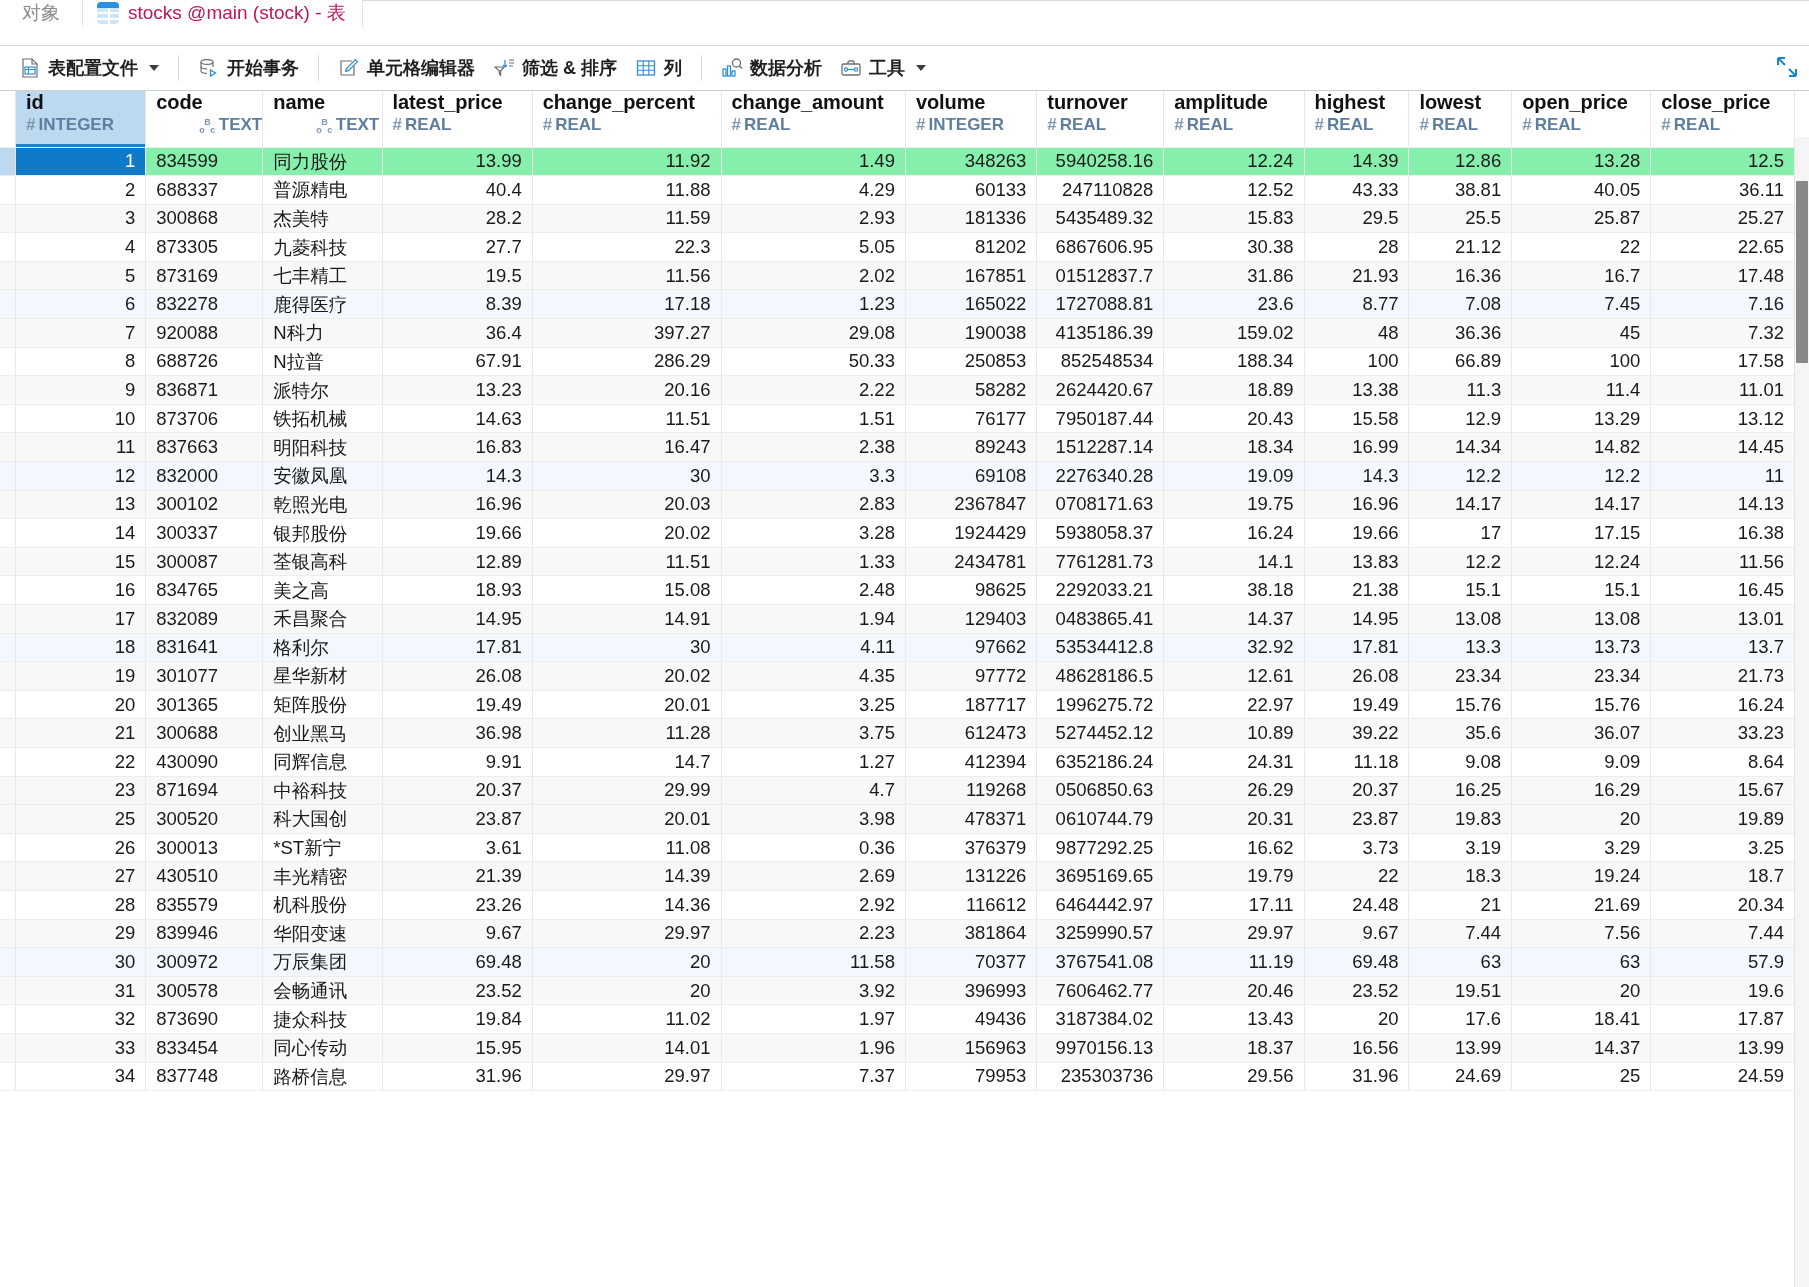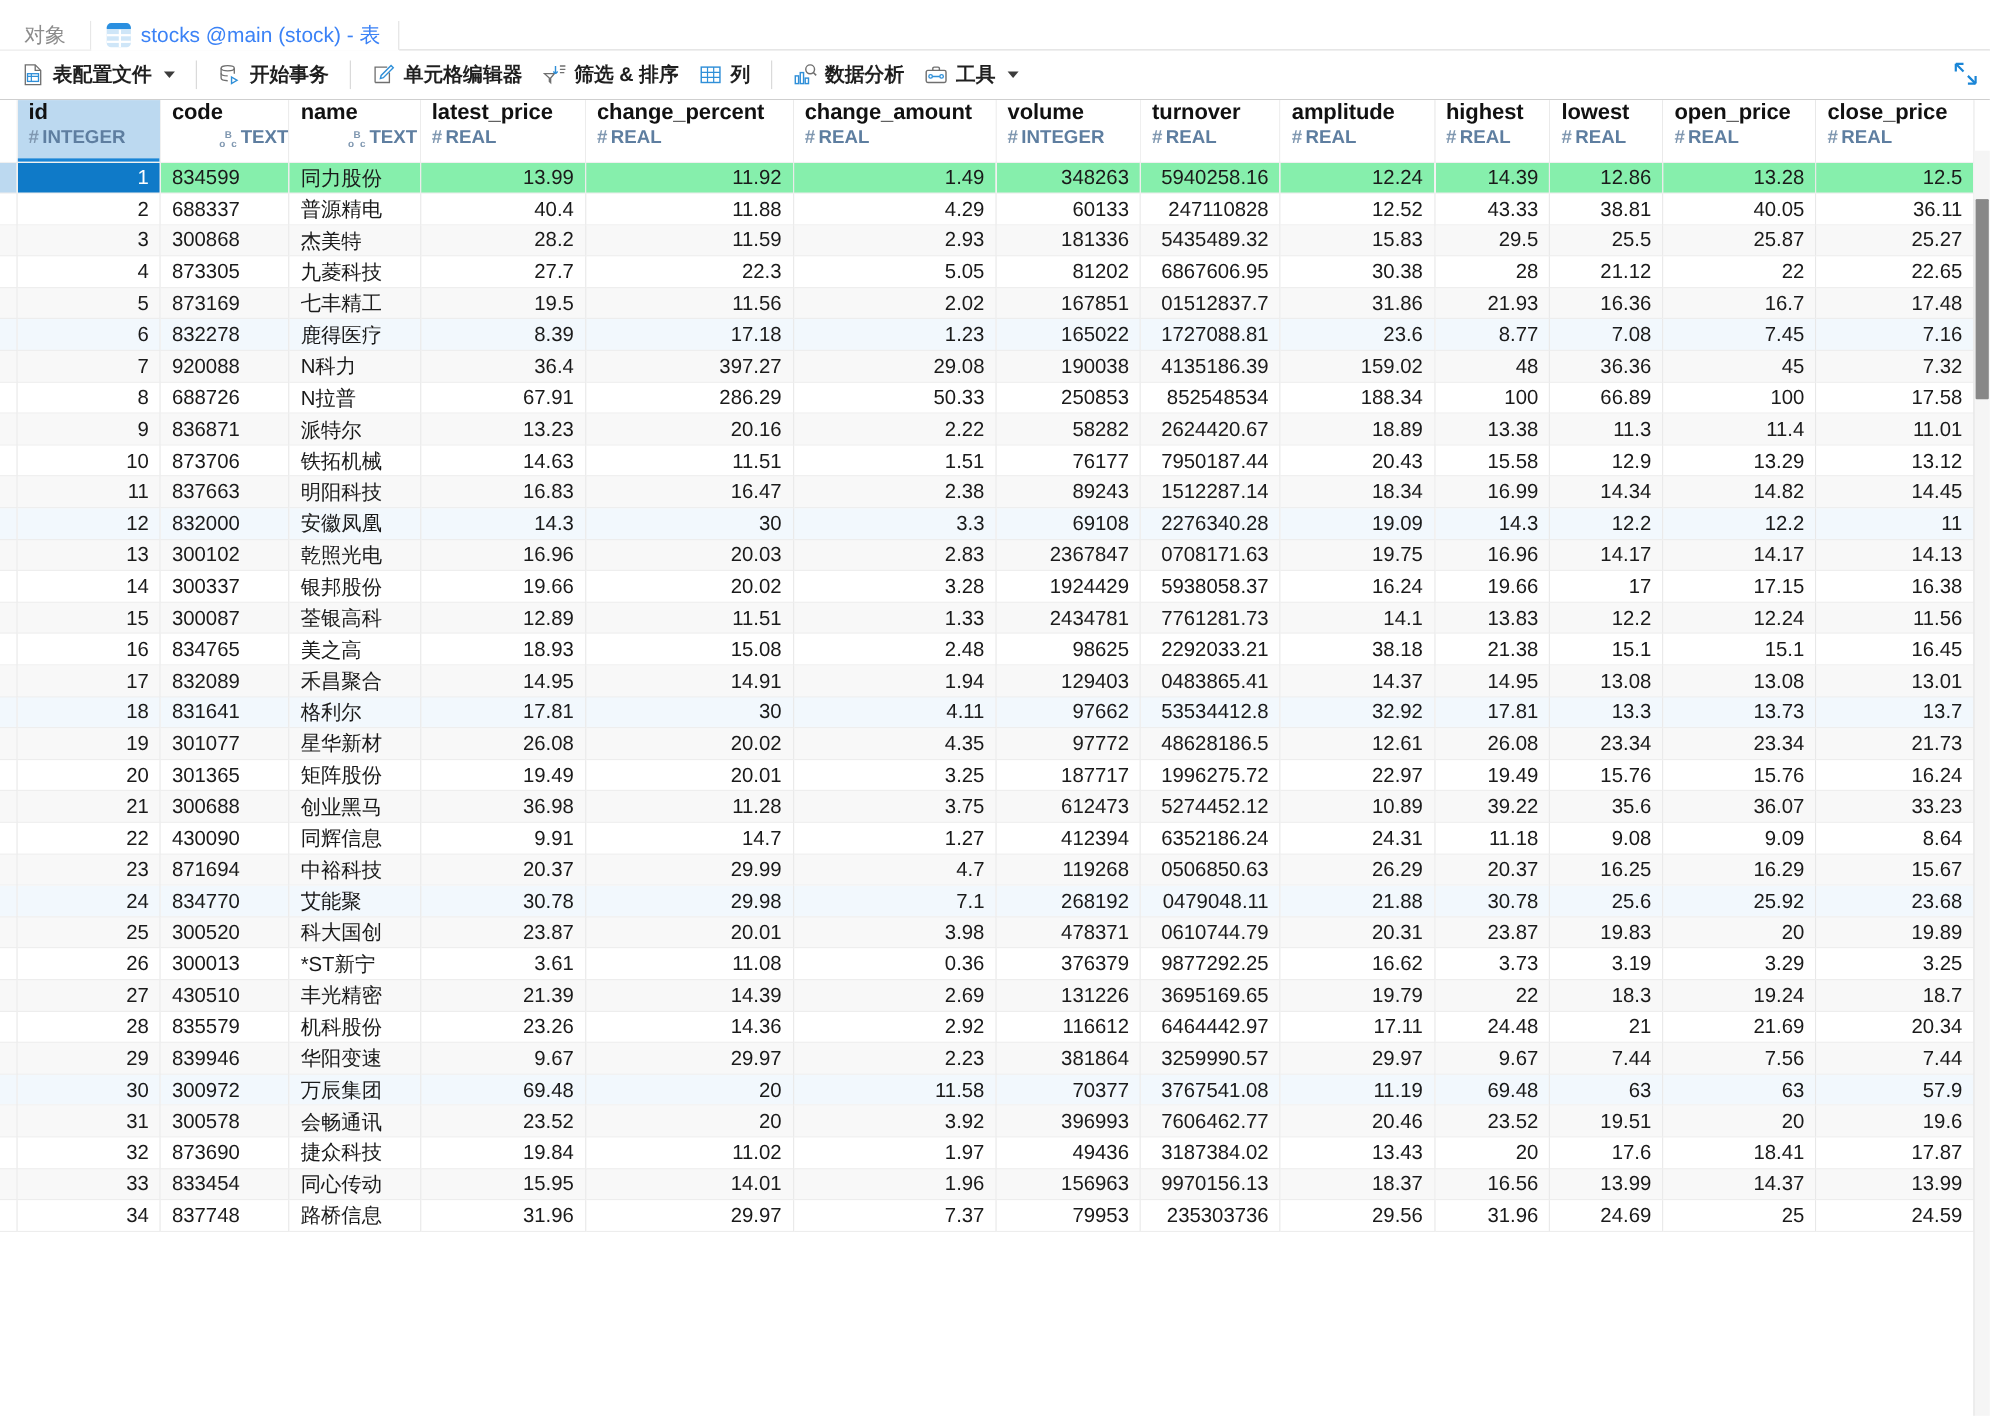--- a/index.html
+++ b/index.html
@@ -11,41 +11,41 @@
     width: 1809px;
     height: 1287px;
     font-family: "Liberation Sans", "DejaVu Sans", sans-serif;
     overflow: hidden;
     -webkit-font-smoothing: antialiased;
   }
 
   
   .tabstrip {
     display: flex;
-    align-items: flex-end;
+    align-items: flex-start;
     height: 45px;
     background: #ffffff;
     border-bottom: 1px solid #d8d8d8;
     position: relative;
   }
   .tab {
     display: flex;
     align-items: center;
     gap: 9px;
     padding: 0 22px;
     font-size: 19px;
     color: #8c8c8c;
     border-right: 1px solid #e2e2e2;
     background: #f3f3f3;
     cursor: default;
     white-space: nowrap;
   }
   .tab.active {
     background: #ffffff;
-    color: #3b82f6;
+    color: #be185d;
     border-bottom: 1px solid #ffffff;
     margin-bottom: -1px;
     padding: 0 16px 0 14px;
   }
   .tab.first {
     background: #ffffff;
     border-right: 1px solid #e2e2e2;
   }
   .tab-icon {
     width: 22px;
@@ -844,36 +844,20 @@
           <td class="num">29.99</td>
           <td class="num">4.7</td>
           <td class="num">119268</td>
           <td class="num">0506850.63</td>
           <td class="num">26.29</td>
           <td class="num">20.37</td>
           <td class="num">16.25</td>
           <td class="num">16.29</td>
           <td class="num">15.67</td>
         </tr>
-        <tr class="tint">
-          <td class="gutter"></td>
-          <td class="idcell">24</td>
-          <td class="txt">834770</td>
-          <td class="txt">艾能聚</td>
-          <td class="num">30.78</td>
-          <td class="num">29.98</td>
-          <td class="num">7.1</td>
-          <td class="num">268192</td>
-          <td class="num">0479048.11</td>
-          <td class="num">21.88</td>
-          <td class="num">30.78</td>
-          <td class="num">25.6</td>
-          <td class="num">25.92</td>
-          <td class="num">23.68</td>
-        </tr>
         <tr class="alt">
           <td class="gutter"></td>
           <td class="idcell">25</td>
           <td class="txt">300520</td>
           <td class="txt">科大国创</td>
           <td class="num">23.87</td>
           <td class="num">20.01</td>
           <td class="num">3.98</td>
           <td class="num">478371</td>
           <td class="num">0610744.79</td>

